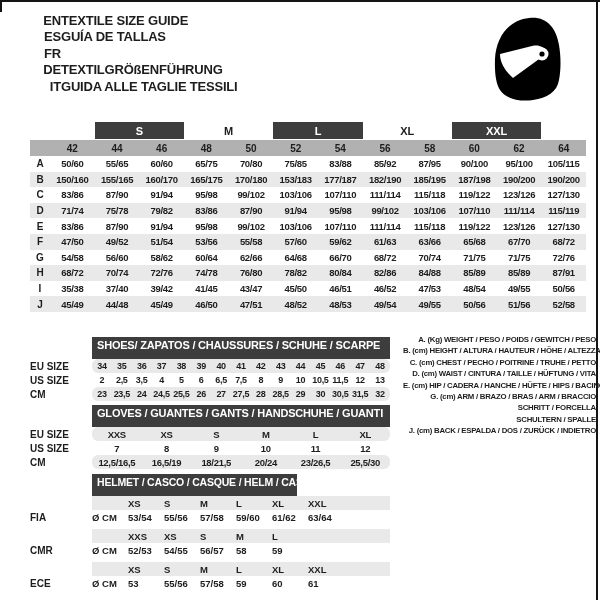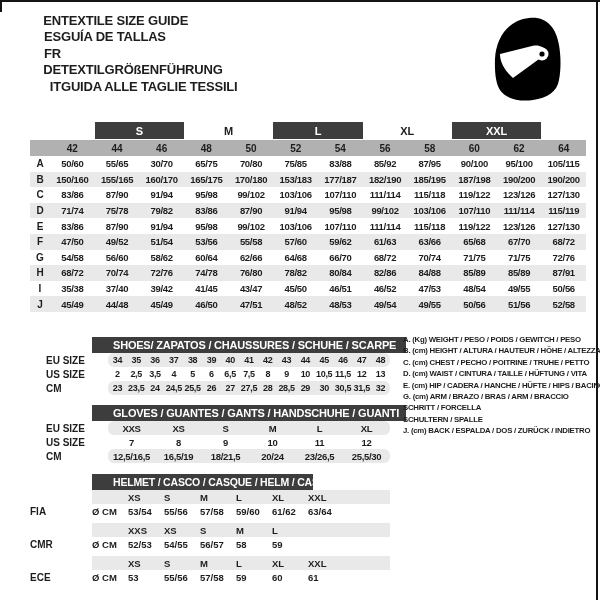--- a/index.html
+++ b/index.html
@@ -26,49 +26,49 @@
   .tsizes{display:flex;height:16px;background:#b1b1b1;align-items:center;}
   .tsizes .spacer2{flex:0 0 20px;}
   .scell{flex:1;text-align:center;font-size:10px;font-weight:bold;}
   .trow{display:flex;height:15.6px;align-items:center;}
   .trows .trow:nth-of-type(even){background:#e9e9e9;}
   .tletter{flex:0 0 20px;text-align:center;font-size:10px;font-weight:bold;}
   .tvals{flex:1;display:flex;align-items:center;}
   .tcell{flex:1;text-align:center;font-size:9.5px;font-weight:bold;letter-spacing:-0.3px;}
 
   
-  .bar{background:#3d3d3d;color:#fff;font-size:11px;font-weight:bold;height:16px;
-       line-height:16px;padding-left:21px;letter-spacing:-0.2px;white-space:nowrap;overflow:hidden;}
+  .bar{background:#3d3d3d;color:#fff;font-size:11px;font-weight:bold;height:22px;
+       line-height:16px;padding-left:5px;letter-spacing:-0.2px;white-space:nowrap;overflow:hidden;}
 
   
   .shoes{position:absolute;left:30px;top:337px;width:360px;}
   .gloves{position:absolute;left:30px;top:405px;width:360px;}
   .shoes .bar,.gloves .bar{margin-left:62px;width:293px;}
-  .srow{display:flex;height:14px;align-items:center;margin-left:16px;}
+  .srow{display:flex;height:14px;align-items:center;}
   .slabel{flex:0 0 62px;font-size:10px;font-weight:bold;}
   .svals{flex:1;display:flex;height:100%;align-items:center;border-radius:6px;}
   .srow.stripe .svals{background:#e9e9e9;}
   .scol{flex:1;text-align:center;font-size:9px;font-weight:bold;letter-spacing:-0.3px;}
   .gcol{flex:1;text-align:center;font-size:9.5px;font-weight:bold;letter-spacing:-0.3px;}
 
   
   .helmet-t{position:absolute;left:30px;top:474px;width:360px;}
   .helmet-t .bar{margin-left:62px;width:200px;font-size:10.5px;}
   .hgroup{margin-bottom:4px;}
   .hrow{display:flex;height:14px;align-items:center;}
   .hrow.white{height:15px;}
   .hlabel{flex:0 0 62px;font-size:10px;font-weight:bold;}
   .hband{flex:1;display:flex;height:100%;align-items:center;}
   .hrow.gray .hband{background:#e9e9e9;}
   .hunit{flex:0 0 36px;font-size:9.5px;font-weight:bold;}
   .hvals{display:flex;flex:1;}
   .hcol{flex:0 0 36px;font-size:9.5px;font-weight:bold;}
 
   
-  .legend{position:absolute;left:403px;top:334px;width:193px;}
+  .legend{position:absolute;left:403px;top:334px;width:193px;text-align:right;}
   .legend-line{font-size:7.8px;font-weight:bold;line-height:11.4px;white-space:nowrap;letter-spacing:-0.25px;}
 </style>
 </head>
 <body>
 
 <div class="page">
   <div class="border-top"></div>
   <div class="border-right"></div>
   <div class="border-left-stub"></div>
 
@@ -132,21 +132,21 @@
         <span class="scell">64</span>
       </div>
     <div class="trows">
 
     <div class="trow">
           <span class="tletter">A</span>
           <span class="tvals">
 
           <span class="tcell">50/60</span>
             <span class="tcell">55/65</span>
-            <span class="tcell">30/70</span>
+            <span class="tcell">60/60</span>
             <span class="tcell">65/75</span>
             <span class="tcell">70/80</span>
             <span class="tcell">75/85</span>
             <span class="tcell">83/88</span>
             <span class="tcell">85/92</span>
             <span class="tcell">87/95</span>
             <span class="tcell">90/100</span>
             <span class="tcell">95/100</span>
             <span class="tcell">105/115</span>
           </span>

